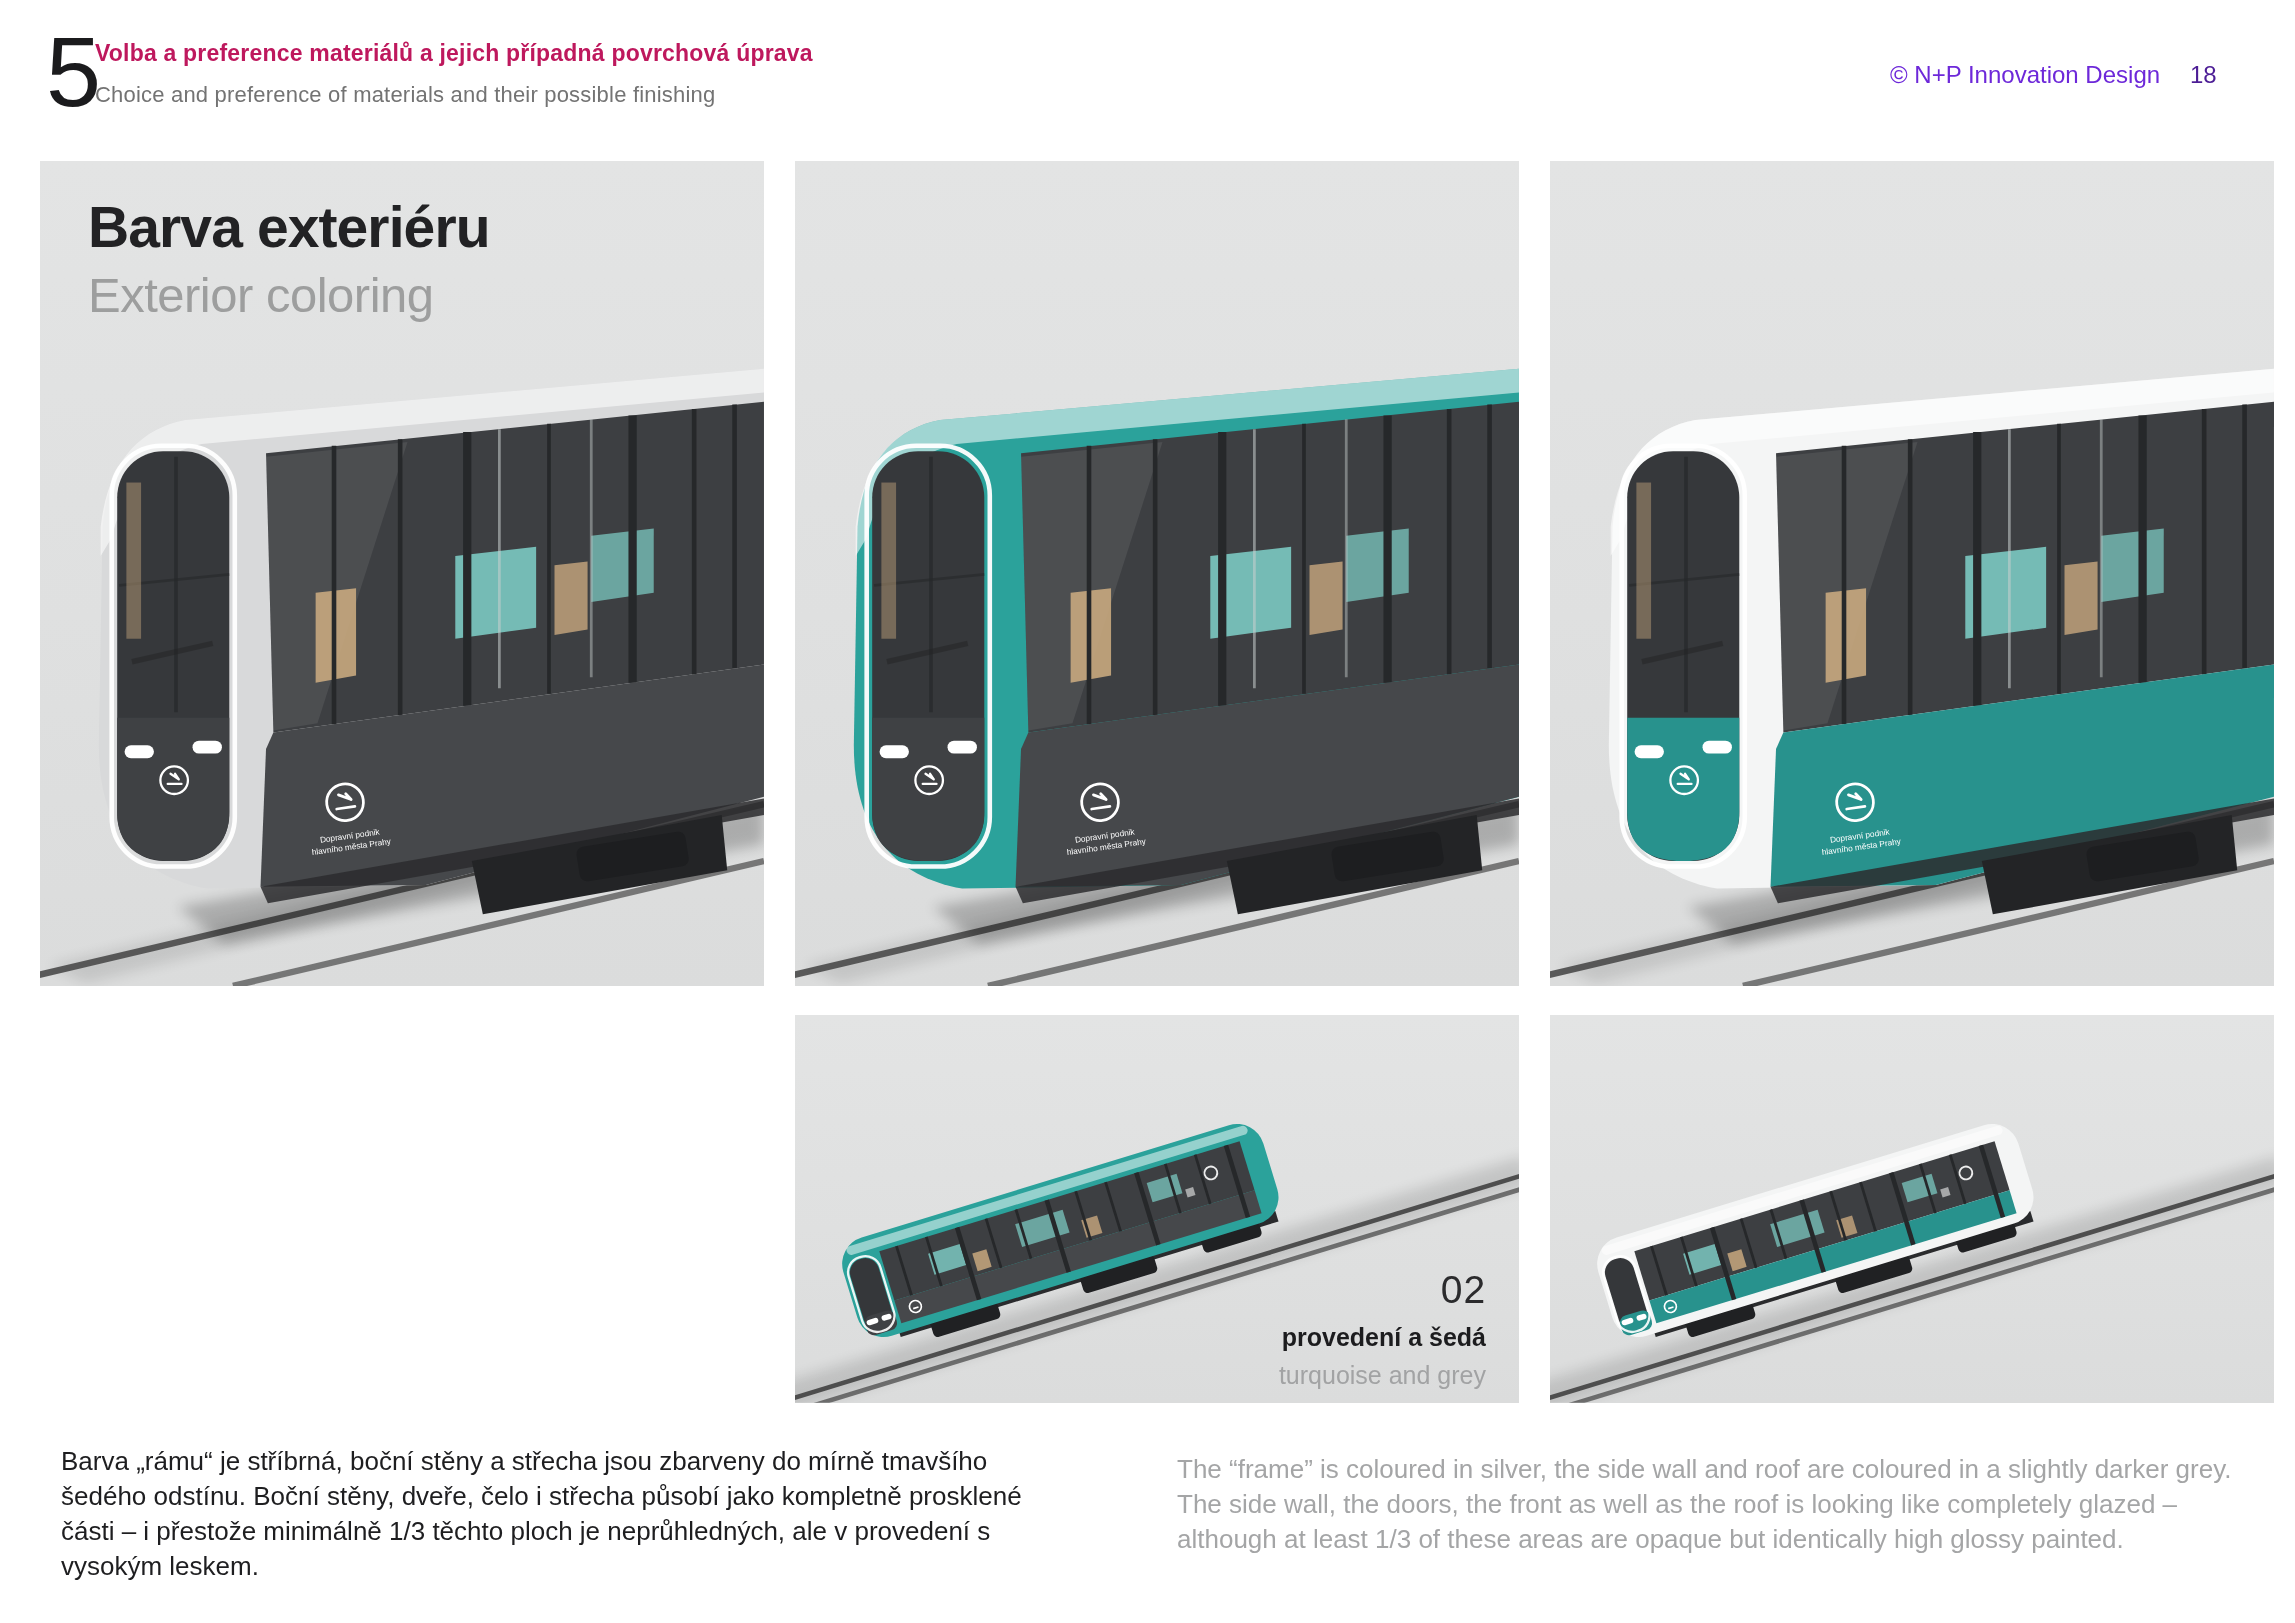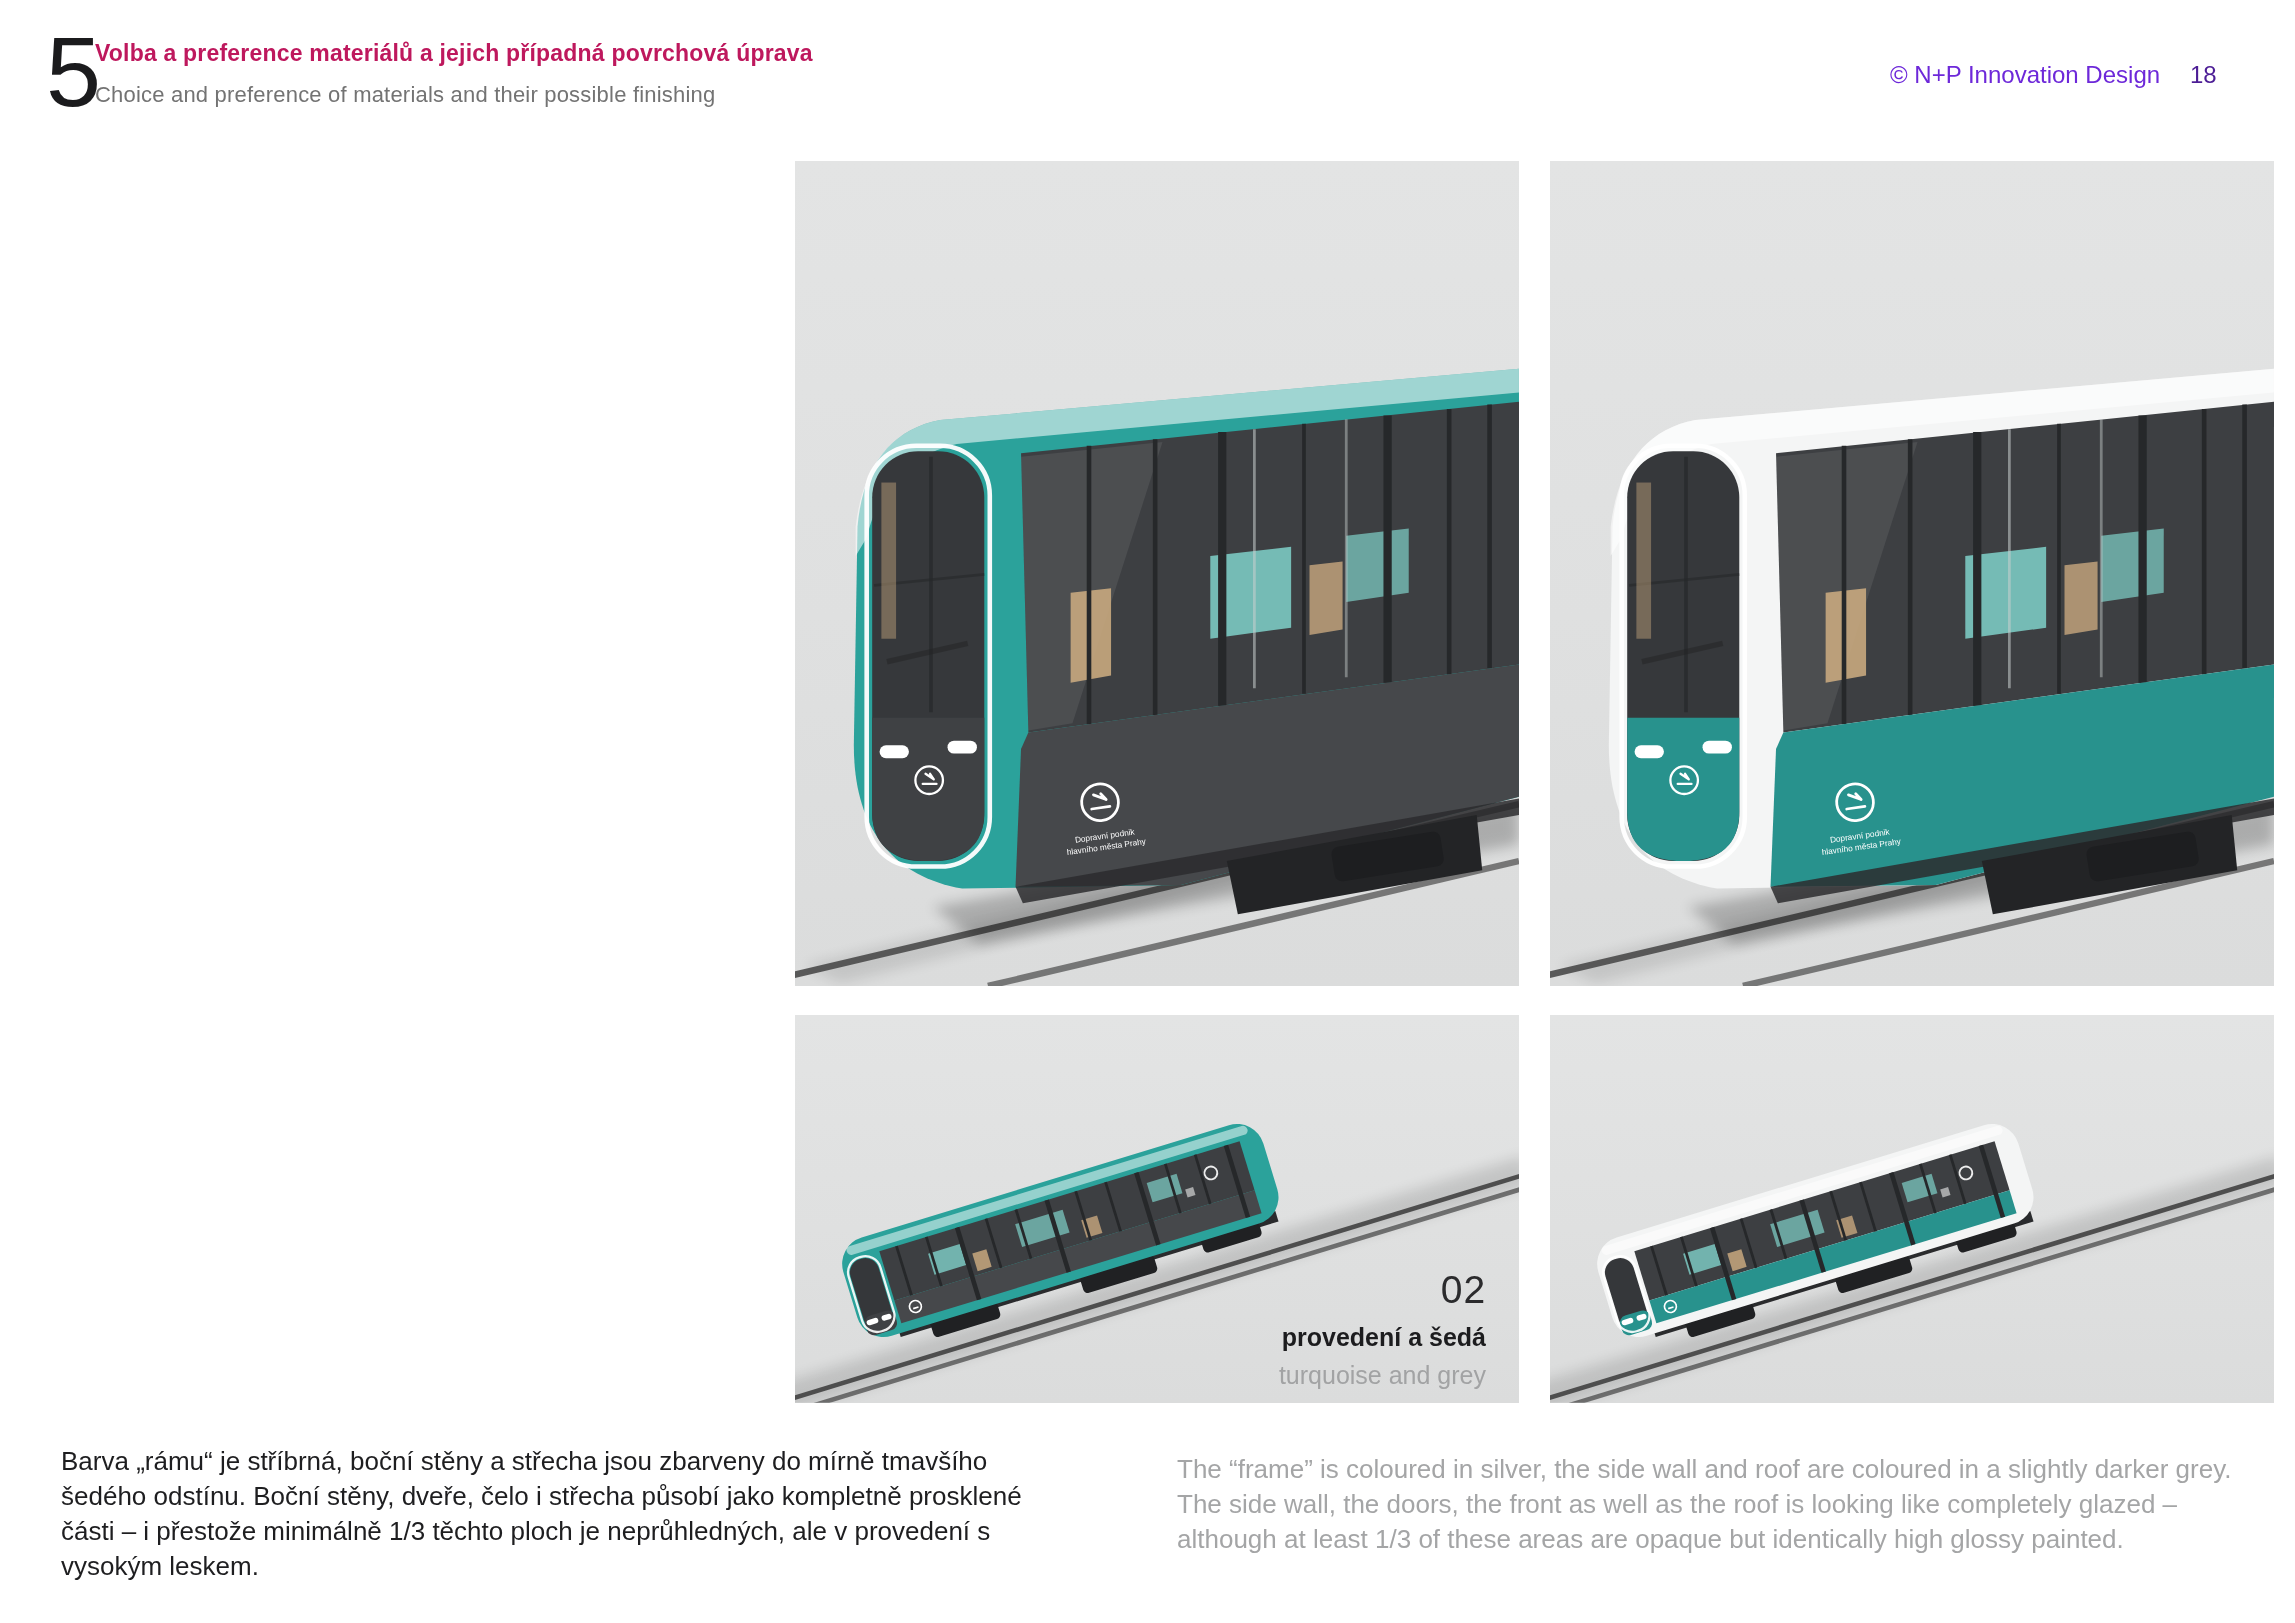--- a/index.html
+++ b/index.html
@@ -167,20 +167,29 @@
   </svg>
 
   <div class="hdr-num">5</div>
   <div class="hdr-titles">
     <div class="hdr-title-cs">Volba a preference materiálů a jejich případná povrchová úprava</div>
     <div class="hdr-title-en">Choice and preference of materials and their possible finishing</div>
   </div>
   <div class="hdr-copy">© N+P Innovation Design</div>
   <div class="hdr-page">18</div>
 
+  <div class="panel p-top c1" style="--frame: #d8d9da; --side-band: #46484b; --front-band: #3f4144;">
+    <div class="panel-title">
+      <div class="panel-title-cs">Barva exteriéru</div>
+      <div class="panel-title-en">Exterior coloring</div>
+    </div>
+    <svg class="render" viewBox="0 0 788 898">
+        <use href="#train-perspective"></use>
+      </svg>
+  </div>
 
   <div class="panel p-top c2" style="--frame: #2ba29b; --side-band: #46484b; --front-band: #3f4144;">
     <svg class="render" viewBox="0 0 788 898">
         <use href="#train-perspective"></use>
       </svg>
   </div>
 
   <div class="panel p-top c3" style="--frame: #f4f5f5; --side-band: #28928d; --front-band: #28928d;">
     <svg class="render" viewBox="0 0 788 898">
         <use href="#train-perspective"></use>

